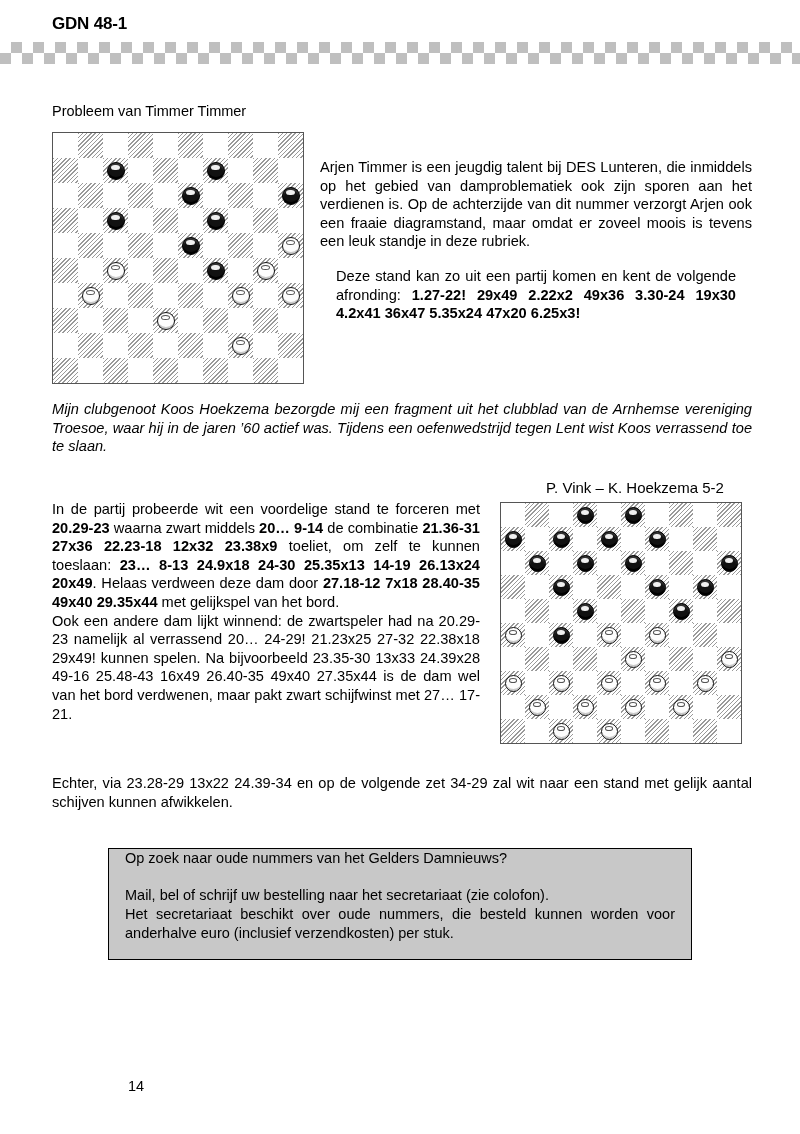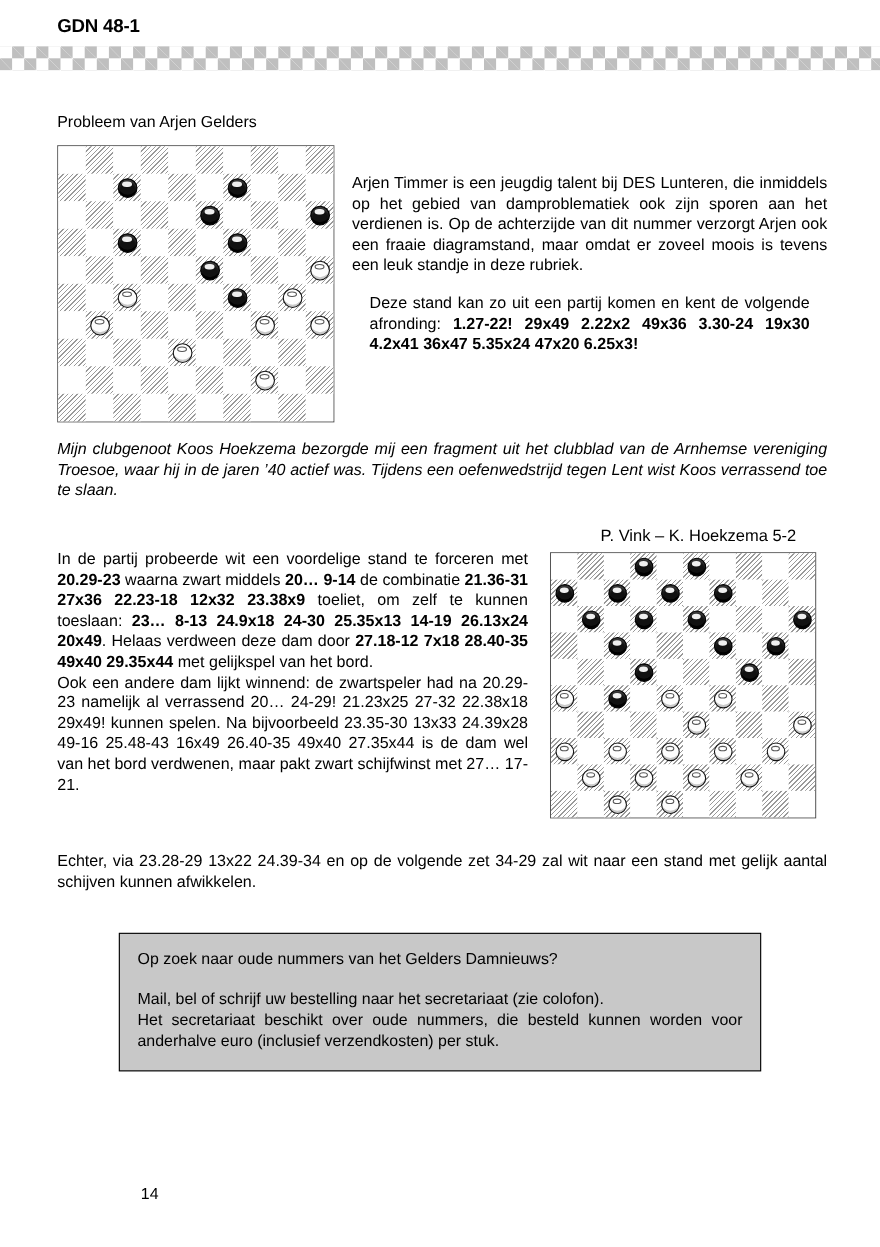--- a/index.html
+++ b/index.html
@@ -73,38 +73,38 @@
   
   #intro-text{position:absolute;left:320px;top:158px;width:432px;}
   #italic-block{position:absolute;left:52px;top:400px;width:700px;}
   #left-col{position:absolute;left:52px;top:500px;width:428px;}
   #full-width-tail{position:absolute;left:52px;top:774px;width:700px;}
 
   
   #notice-box{
     position:absolute;left:108px;top:848px;width:584px;
     border:1.5px solid #000;background:#c8c8c8;
-    padding:14px 16px 16px 16px;box-sizing:border-box;
+    padding:0 16px 16px 16px;box-sizing:border-box;
   }
   #notice-box .para{font-size:14.5px;line-height:19px;}
   #notice-box .q{text-align:left;margin:0 0 18px 0;}
   #notice-box .b1{margin:0;}
   #notice-box .b2{margin:0;text-align:left;}
 
   #page-number{position:absolute;left:128px;top:1078px;font-size:14.5px;}
 </style>
 </head>
 <body>
 
 <div class="page">
 
   <div class="hdr-title">GDN 48-1</div>
   <div class="checkerstrip"></div>
 
-  <div class="cap" id="prob-caption">Probleem van Arjen Gelders</div>
+  <div class="cap" id="prob-caption">Probleem van Timmer Timmer</div>
 
   <div class="board" id="board1" style="width: 250px; height: 250px;">
       <div class="sq light" style="left: 0px; top: 0px; width: 25px; height: 25px;"></div>
       <div class="sq dark" style="left: 25px; top: 0px; width: 25px; height: 25px;"></div>
       <div class="sq light" style="left: 50px; top: 0px; width: 25px; height: 25px;"></div>
       <div class="sq dark" style="left: 75px; top: 0px; width: 25px; height: 25px;"></div>
       <div class="sq light" style="left: 100px; top: 0px; width: 25px; height: 25px;"></div>
       <div class="sq dark" style="left: 125px; top: 0px; width: 25px; height: 25px;"></div>
       <div class="sq light" style="left: 150px; top: 0px; width: 25px; height: 25px;"></div>
       <div class="sq dark" style="left: 175px; top: 0px; width: 25px; height: 25px;"></div>
@@ -221,21 +221,21 @@
   <div id="intro-text">
     <p class="para" style="margin:0;">
       <span>Arjen Timmer is een jeugdig talent bij DES Lunteren, die inmiddels op het gebied van damproblematiek ook zijn sporen aan het verdienen is. Op de achterzijde van dit nummer verzorgt Arjen ook een fraaie diagramstand, maar omdat er zoveel moois is tevens een leuk standje in deze rubriek.</span>
     </p>
     <p class="para" style="margin:16px;">
       <span>Deze stand kan zo uit een partij komen en kent de volgende afronding: </span><b>1.27-22! 29x49 2.22x2 49x36 3.30-24 19x30 4.2x41 36x47 5.35x24 47x20 6.25x3!</b>
     </p>
   </div>
 
   <div id="italic-block">
-    <p class="para ital" style="margin:0;">Mijn clubgenoot Koos Hoekzema bezorgde mij een fragment uit het clubblad van de Arnhemse vereniging Troesoe, waar hij in de jaren ’40 actief was. Tijdens een oefenwedstrijd tegen Lent wist Koos verrassend toe te slaan.</p>
+    <p class="para ital" style="margin:0;">Mijn clubgenoot Koos Hoekzema bezorgde mij een fragment uit het clubblad van de Arnhemse vereniging Troesoe, waar hij in de jaren ’60 actief was. Tijdens een oefenwedstrijd tegen Lent wist Koos verrassend toe te slaan.</p>
   </div>
 
   <div class="cap" id="game-caption">P. Vink – K. Hoekzema 5-2</div>
   <div class="board" id="board2" style="width: 240px; height: 240px;">
       <div class="sq light" style="left: 0px; top: 0px; width: 24px; height: 24px;"></div>
       <div class="sq dark" style="left: 24px; top: 0px; width: 24px; height: 24px;"></div>
       <div class="sq light" style="left: 48px; top: 0px; width: 24px; height: 24px;"></div>
       <div class="sq dark" style="left: 72px; top: 0px; width: 24px; height: 24px;"></div>
       <div class="sq light" style="left: 96px; top: 0px; width: 24px; height: 24px;"></div>
       <div class="sq dark" style="left: 120px; top: 0px; width: 24px; height: 24px;"></div>

